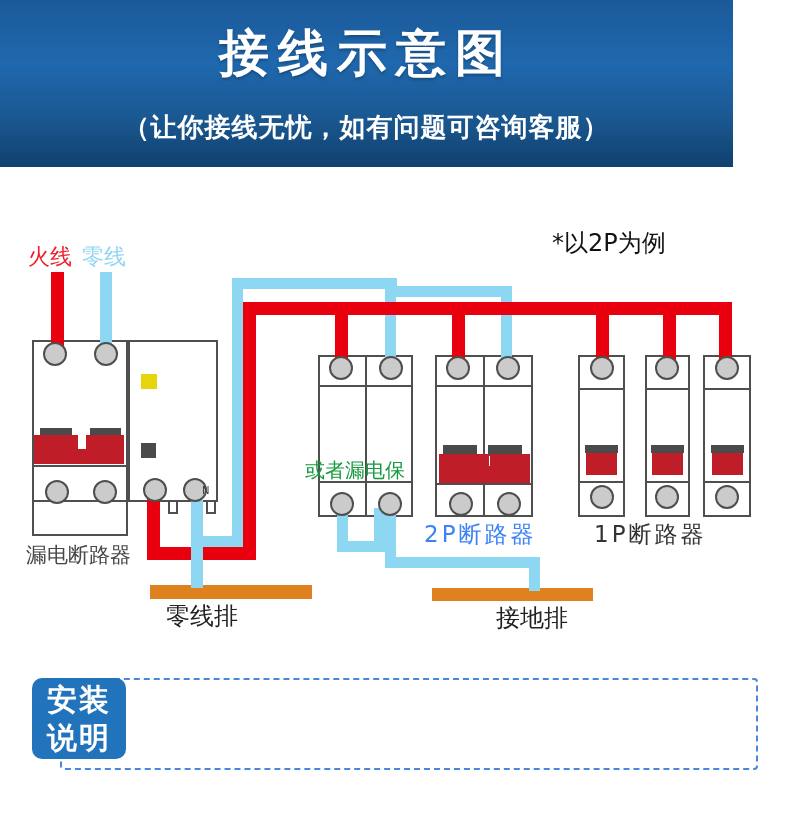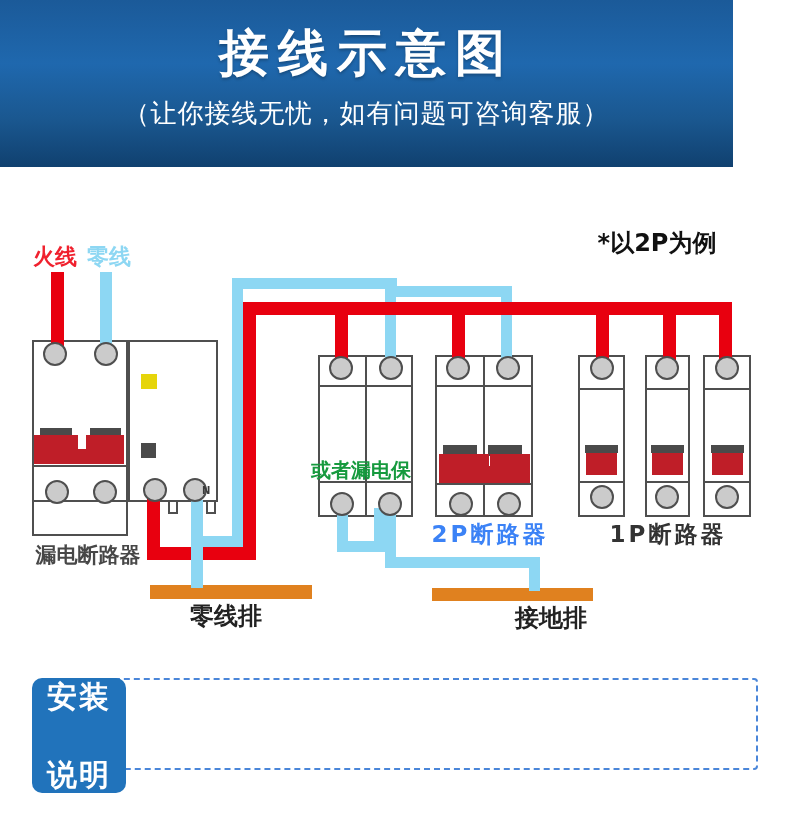--- a/index.html
+++ b/index.html
@@ -3,42 +3,42 @@
 <meta charset="utf-8">
 <style>
   *{margin:0;padding:0;box-sizing:border-box}
   html,body{background:#fff}
   .page{position:relative;width:790px;height:833px;background:#ffffff;overflow:hidden;
         font-family:"DejaVu Sans","Liberation Sans",sans-serif}
   
   .hdr{position:absolute;left:0;top:0;width:733px;height:167px;text-align:center;color:#fff;
        background:linear-gradient(180deg,var(--header-top) 0%,var(--header-mid) 38%,var(--header-mid2) 72%,var(--header-bottom) 100%)}
   .t-title{padding-top:20px;font-size:50px;font-weight:bold;letter-spacing:9px;text-shadow:0 2px 3px rgba(0,0,0,.25)}
-  .t-sub{margin-top:9px;font-size:26px;font-weight:400;letter-spacing:1px}
+  .t-sub{margin-top:23px;font-size:26px;font-weight:700;letter-spacing:1px}
   
   .w{position:absolute}
   .wb{background:var(--wire-blue);z-index:3}
   .wr{background:var(--wire-red);z-index:4}
   .wb.over{z-index:5}
   
   .devbox{position:absolute;background:#fff;border:2px solid var(--device-border);z-index:1}
   .dvl{position:absolute;background:var(--device-border);z-index:2}
   .term{position:absolute;width:24px;height:24px;border-radius:50%;background:var(--terminal-fill);
         border:2px solid var(--device-border);z-index:6}
   .hcap{position:absolute;background:var(--handle-cap);z-index:2}
   .hred{position:absolute;background:var(--handle-red);z-index:2}
   .sq{position:absolute;z-index:2}
   .foot{position:absolute;background:#fff;border:2px solid var(--device-border);border-top:none;z-index:0}
   .bar{position:absolute;background:var(--bar-orange);z-index:2}
   
-  .lbl{position:absolute;z-index:7;font-weight:bold;color:var(--label-dark);text-align:center;white-space:nowrap}
+  .lbl{position:absolute;z-index:7;font-weight:normal;color:var(--label-dark);white-space:nowrap}
   
   .notebox{position:absolute;left:60px;top:678px;width:698px;height:92px;border:2px dashed var(--dashed-border);border-radius:4px;z-index:1;background:#fff}
-  .badge{position:absolute;left:32px;top:678px;width:94px;height:115px;background:var(--badge-blue);border-radius:10px;
-         display:flex;flex-direction:column;align-items:center;justify-content:space-between;
+  .badge{position:absolute;left:32px;top:678px;width:94px;height:81px;background:var(--badge-blue);border-radius:10px;
+         display:flex;flex-direction:column;align-items:center;justify-content:center;
          color:#fff;font-weight:bold;font-size:30px;line-height:1.24;letter-spacing:2px;z-index:2}
   .ntext{position:absolute;left:134px;top:689px;width:616px;font-size:24px;line-height:34px;color:#303030;z-index:2;letter-spacing:.5px}
 </style>
 </head>
 <body>
 
 <div class="page">
 
   <div class="hdr">
     <div class="t-title">接线示意图</div>

